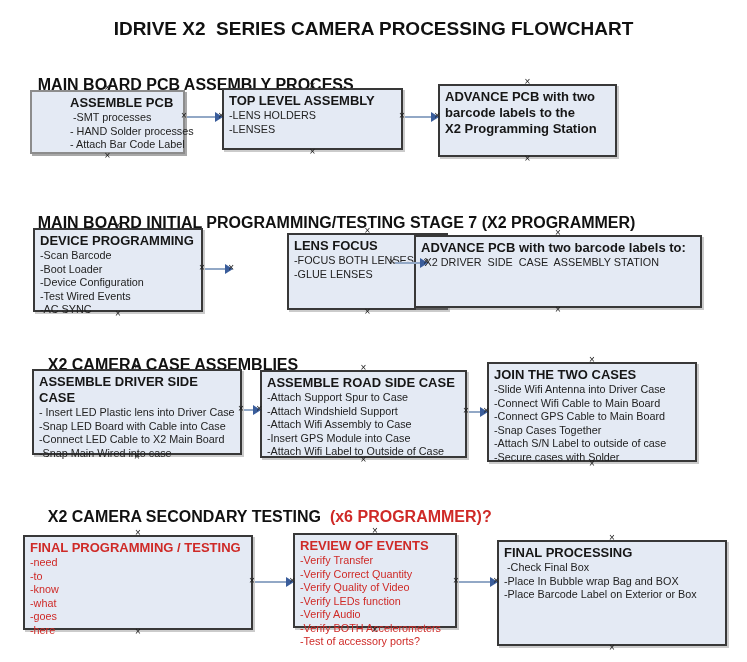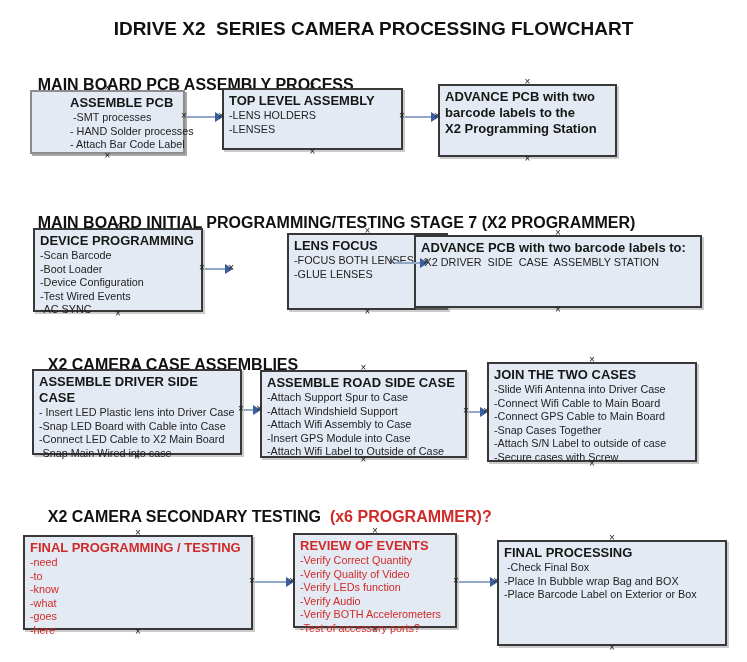--- a/index.html
+++ b/index.html
@@ -174,38 +174,39 @@
       </ul>
   </div>
   <div class="flowbox s3b3">
     <div class="box-title">JOIN THE TWO CASES</div>
     <ul class="box-items">
         <li>-Slide Wifi Antenna into Driver Case</li>
         <li>-Connect Wifi Cable to Main Board</li>
         <li>-Connect GPS Cable to Main Board</li>
         <li>-Snap Cases Together</li>
         <li>-Attach S/N Label to outside of case</li>
-        <li>-Secure cases with Screw</li>
+        <li>-Secure cases with Solder</li>
       </ul>
   </div>
 
   <div class="flowbox red s4b1">
     <div class="box-title">FINAL PROGRAMMING / TESTING</div>
     <ul class="box-items">
         <li>-need</li>
         <li>-to</li>
         <li>-know</li>
         <li>-what</li>
         <li>-goes</li>
         <li>-here</li>
       </ul>
   </div>
   <div class="flowbox red s4b2">
     <div class="box-title">REVIEW OF EVENTS</div>
     <ul class="box-items">
+        <li>-Verify Transfer</li>
         <li>-Verify Correct Quantity</li>
         <li>-Verify Quality of Video</li>
         <li>-Verify LEDs function</li>
         <li>-Verify Audio</li>
         <li>-Verify BOTH Accelerometers</li>
         <li>-Test of accessory ports?</li>
       </ul>
   </div>
   <div class="flowbox s4b3">
     <div class="box-title">FINAL PROCESSING</div>

